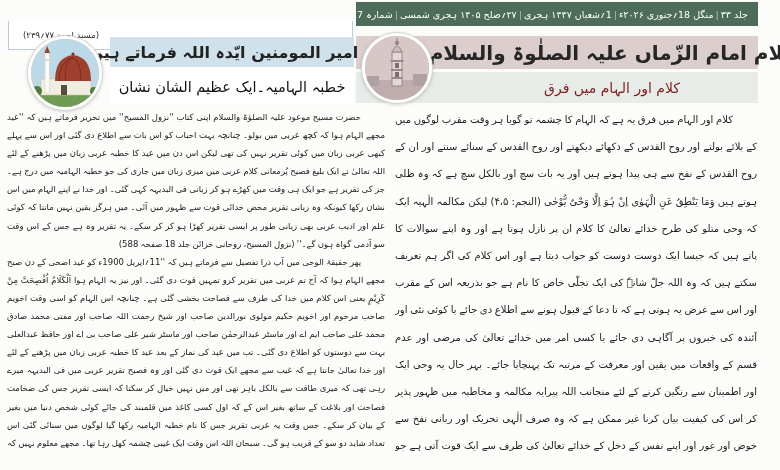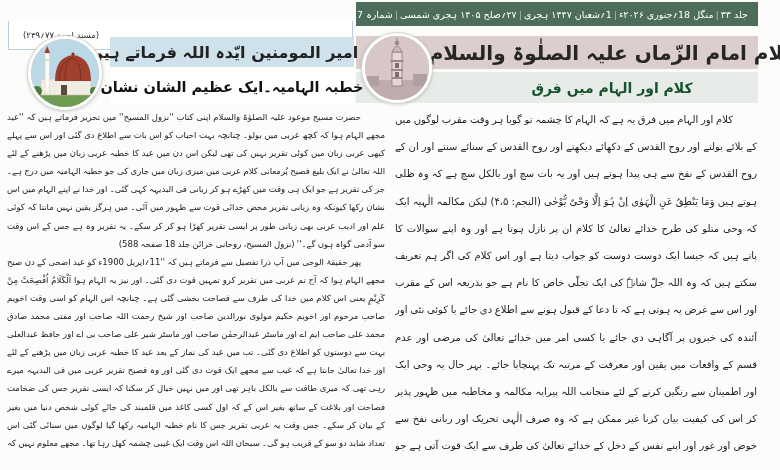--- a/index.html
+++ b/index.html
@@ -28,32 +28,32 @@
     position:absolute; top:36px; right:22px; width:402px; height:33px;
     background:#dbcecc; display:flex; align-items:center; justify-content:center;
     padding-left:110px; box-sizing:border-box;
   }
   .r-kicker-band .kicker{font-size:20px; font-weight:700; color:#262626; white-space:nowrap;}
   .r-title-band{
     position:absolute; top:72px; right:22px; width:402px; height:31px;
     background:#e7ece8; display:flex; align-items:center; justify-content:center;
     padding-left:110px; box-sizing:border-box;
   }
-  .r-title-band .title{font-size:14px; font-weight:700; color:#14532d; white-space:nowrap;}
+  .r-title-band .title{font-size:14px; font-weight:400; color:#7f1d1d; white-space:nowrap;}
   
   .l-kicker-band{
     position:absolute; top:37px; right:426px; width:244px; height:30px;
     background:#cfe1ea; display:flex; align-items:center; justify-content:center;
   }
   .l-kicker-band .kicker{font-size:16px; font-weight:700; color:#222; white-space:nowrap;margin-left:36px;}
   .l-title-band{
     position:absolute; top:70px; right:426px; width:244px; height:34px;
     background:#ffffff; display:flex; align-items:center; justify-content:center;
   }
-  .l-title-band .title{font-size:14.5px; font-weight:700; color:#111; white-space:nowrap;}
+  .l-title-band .title{font-size:14.5px; font-weight:400; color:#111; white-space:nowrap;}
   
   .photo-circle{
     position:absolute; border-radius:50%; border:3px solid #fff; overflow:hidden;
     box-shadow:0 0 0 1px #d6d6d0, 0 1px 4px rgba(0,0,0,.25);
     background:#cbbdbc; z-index:6;
   }
   .photo-minaret{left:362px; top:33px; width:64px; height:64px;}
   .photo-mosque{left:28px; top:36px; width:68px; height:68px;}
   .photo-circle svg{display:block; width:100%; height:100%;}
   

